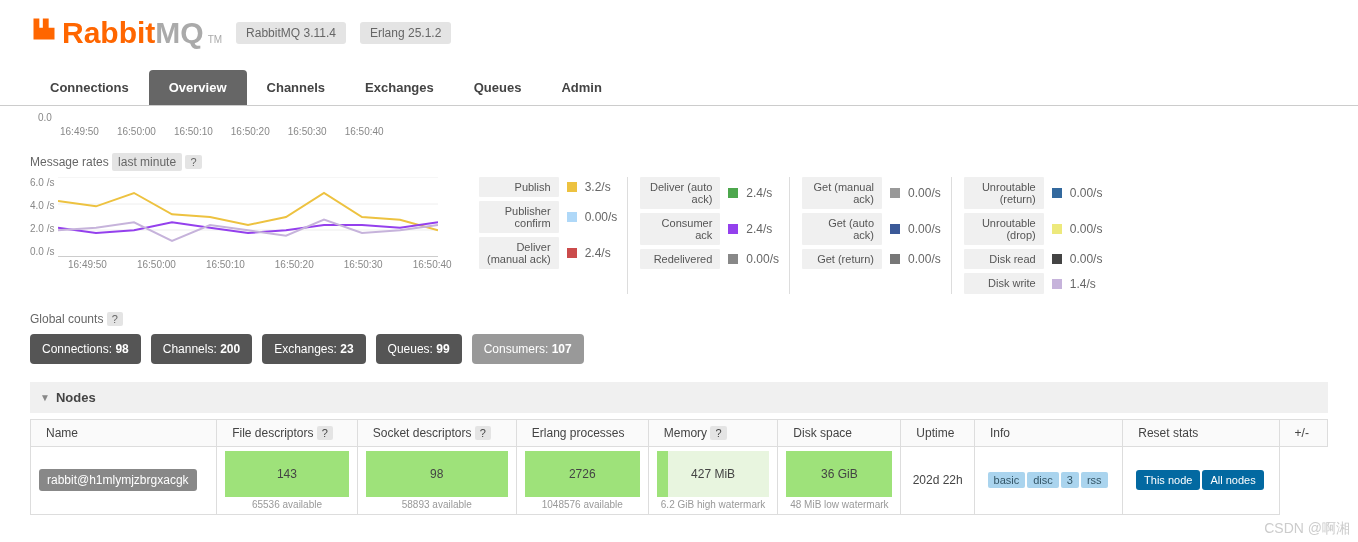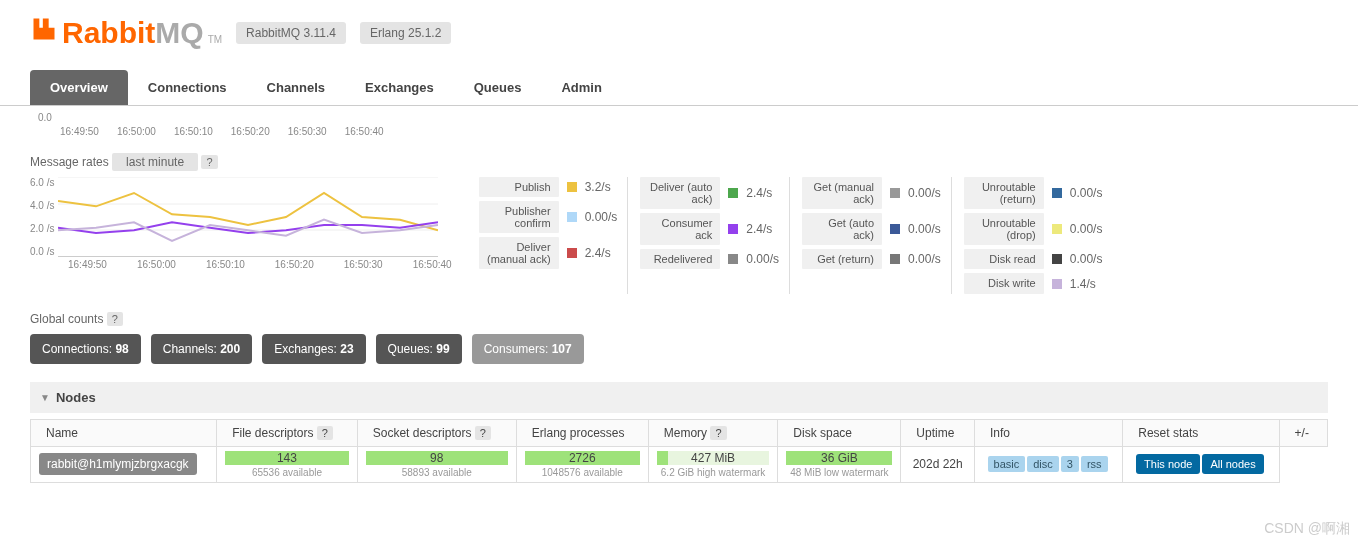--- a/index.html
+++ b/index.html
@@ -13,42 +13,42 @@
 .logo-mq { color: #aaa; }
 .logo-tm { font-size: 10px; color: #aaa; margin-left: 4px; }
 .badge { background: #e4e4e4; color: #666; padding: 4px 10px; border-radius: 3px; font-size: 12px; }
 .tabs { display: flex; border-bottom: 1px solid #ccc; margin-top: 20px; padding: 0 30px; gap: 0; }
 .tab { padding: 10px 20px; font-weight: bold; color: #444; cursor: pointer; font-size: 13px; }
 .tab.active { background: #666; color: #fff; border-radius: 4px 4px 0 0; }
 .content { padding: 0 30px 20px; }
 .chart-area { margin-top: 4px; }
 .axis-labels { font-size: 10px; color: #888; display: flex; gap: 18px; margin-left: 30px; margin-top: 2px; }
 .section-label { margin: 18px 0 8px; color: #666; font-size: 12px; }
-.section-label .pill { background: #e4e4e4; padding: 2px 14px; border-radius: 2px; }
+.section-label .pill { background: #e4e4e4; padding: 2px 6px; border-radius: 2px; }
 .help { background: #e4e4e4; padding: 1px 5px; border-radius: 2px; cursor: pointer; font-size: 11px; }
 .rates-row { display: flex; gap: 15px; align-items: flex-start; }
 .chart-svg { border-bottom: 1px solid #ccc; }
 .metrics-grid { display: flex; gap: 10px; flex: 1; }
 .metrics-col { display: flex; flex-direction: column; gap: 4px; padding-left: 12px; }
 .metrics-col.bordered { border-left: 1px solid #ddd; }
 .metric { display: flex; align-items: center; gap: 8px; }
 .metric-label { width: 80px; text-align: right; background: #f0f0f0; padding: 4px 8px; border-radius: 1px; font-size: 11px; color: #555; line-height: 1.1; }
 .swatch { width: 10px; height: 10px; display: inline-block; }
 .metric-val { font-size: 12px; color: #666; }
 .counts-row { display: flex; gap: 10px; margin-top: 8px; }
 .count-badge { background: #555; color: #fff; padding: 8px 12px; border-radius: 4px; font-size: 12px; }
 .count-badge.light { background: #999; }
 .count-badge .num { font-weight: bold; }
 .nodes-header { background: #f0f0f0; padding: 8px 10px; margin-top: 18px; display: flex; align-items: center; gap: 6px; font-weight: bold; font-size: 13px; }
 .tri { font-size: 10px; color: #888; }
 .nodes-table { width: 100%; border-collapse: collapse; margin-top: 6px; }
 .nodes-table th { text-align: left; font-weight: normal; padding: 6px 15px; border: 1px solid #ddd; background: #fafafa; font-size: 12px; }
 .nodes-table td { padding: 4px 8px; border: 1px solid #ddd; text-align: center; font-size: 12px; }
 .node-name { background: #888; color: #fff; padding: 4px 8px; border-radius: 3px; display: inline-block; }
-.green-bar { background: #9ee27a; padding: 0 0; display: block; }
+.green-bar { background: #9ee27a; padding: 16px 0; display: block; }
 .sub-text { font-size: 10px; color: #999; display: block; margin-top: 2px; }
 .info-tag { background: #aad4ee; color: #356; padding: 2px 6px; border-radius: 2px; font-size: 11px; margin-right: 2px; cursor: pointer; display: inline-block; }
 .reset-btn { background: #0369a1; color: #fff; padding: 4px 8px; border-radius: 3px; font-size: 11px; cursor: pointer; display: inline-block; margin-right: 2px; }
 .plus-minus { border: 1px solid #ddd; padding: 4px 6px; cursor: pointer; }
 .watermark { position: fixed; bottom: 4px; right: 8px; font-size: 14px; color: #ccc; }
 </style>
 </head>
 <body>
 
 <div class="header">
@@ -59,22 +59,22 @@
         </svg>
       <span class="logo-text"><span class="logo-rabbit">Rabbit</span><span class="logo-mq">MQ</span></span>
       <span class="logo-tm">TM</span>
     </div>
     <span class="badge">RabbitMQ 3.11.4</span>
     <span class="badge">Erlang 25.1.2</span>
   </div>
 </div>
 
 <div class="tabs">
+  <div class="tab">Connections</div>
   <div class="tab active">Overview</div>
-  <div class="tab">Connections</div>
   <div class="tab">Channels</div>
   <div class="tab">Exchanges</div>
   <div class="tab">Queues</div>
   <div class="tab">Admin</div>
 </div>
 
 <div class="content">
   <div class="chart-area">
     <span style="font-size:10px;color:#888;margin-left:8px">0.0</span>
     <div class="axis-labels">

